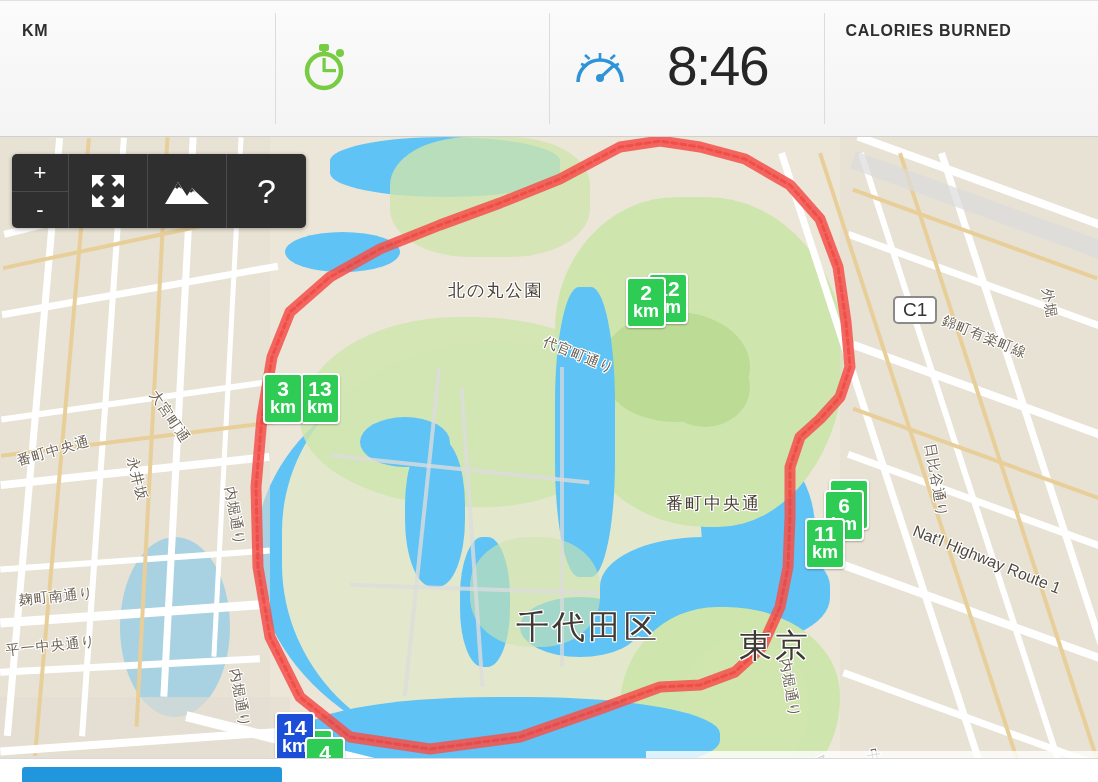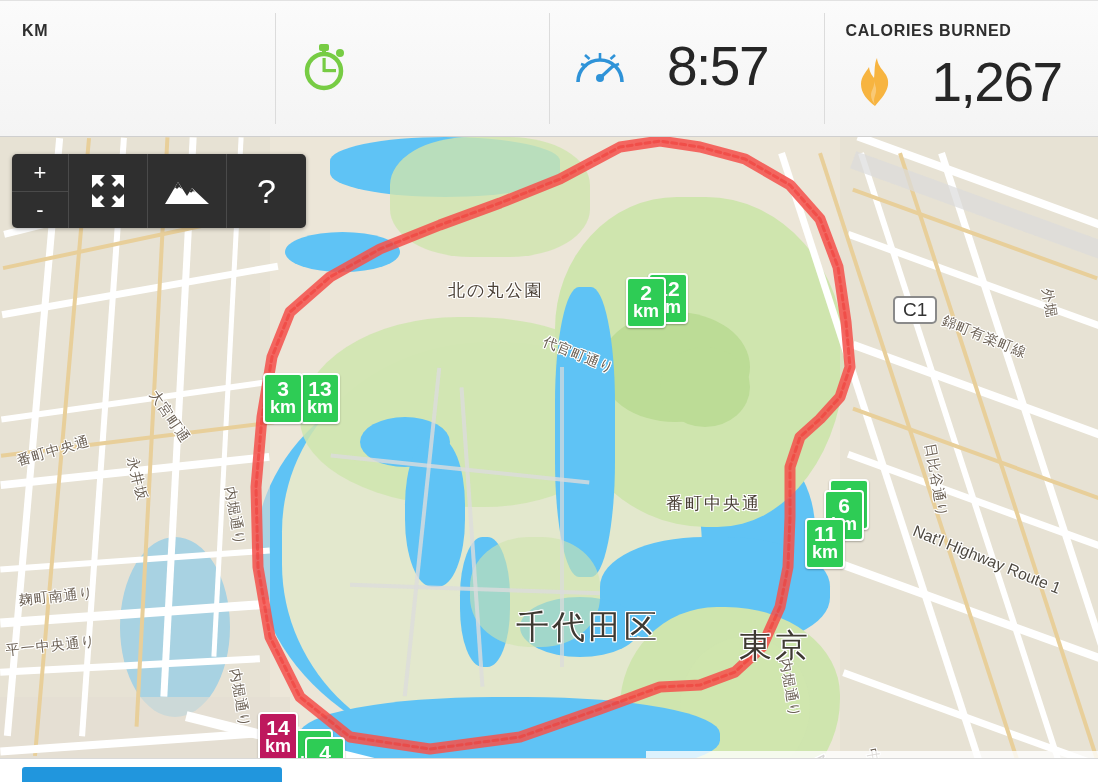--- a/index.html
+++ b/index.html
@@ -221,35 +221,26 @@
             <path d="M6,44 A22,22 0 1,1 50,44" fill="none" stroke="#2f93d8" stroke-width="3.6"></path>
             <line x1="28" y1="22" x2="28" y2="15" stroke="#2f93d8" stroke-width="2.6"></line>
             <line x1="15" y1="28" x2="9" y2="26" stroke="#2f93d8" stroke-width="2.6"></line>
             <line x1="41" y1="28" x2="47" y2="26" stroke="#2f93d8" stroke-width="2.6"></line>
             <line x1="17.5" y1="21" x2="13" y2="17" stroke="#2f93d8" stroke-width="2.6"></line>
             <line x1="38.5" y1="21" x2="43" y2="17" stroke="#2f93d8" stroke-width="2.6"></line>
             <line x1="28" y1="40" x2="41" y2="28" stroke="#2f93d8" stroke-width="3.2" stroke-linecap="round"></line>
             <circle cx="28" cy="40" r="4" fill="#2f93d8"></circle>
           </svg>
         </div>
-        <div class="stat-value">8:57</div>
+        <div class="stat-value">8:46</div>
       </div>
     </div>
 
     <div class="stat stat-4">
       <div class="stat-label">CALORIES BURNED</div>
-      <div class="stat-body">
-        <div class="stat-icon">
-          <svg width="56" height="56" viewBox="0 0 56 56">
-            <path d="M30,4 C31,16 43,19 41,31 C40,38 35,44 28,52 C20,46 14,39 14,30 C14,23 19,18 22,13 C23,20 26,22 27,24 C28,18 27,10 30,4 Z" fill="#f7b440"></path>
-            <path d="M27,27 C28,33 24,36 24,41 C24,45 26,48 28,51 C25,44 30,41 29,34 Z" fill="#fff" opacity="0.28"></path>
-          </svg>
-        </div>
-        <div class="stat-value">1,267</div>
-      </div>
     </div>
   </div>
 
   <div class="map">
     <div class="map-canvas">
 
       <div class="patch sand" style="left:0;top:0;width:1098px;height:645px;"></div>
 
       <div class="patch water" style="left:330px;top:0;width:230px;height:60px;border-radius:50%/40%;"></div>
       <div class="patch water" style="left:255px;top:215px;width:560px;height:420px;border-radius:46% 54% 48% 52%/48% 42% 58% 52%;"></div>
@@ -382,21 +373,21 @@
             <span class="km-unit">km</span>
           </div>
           <div class="km-badge" style="left: 263px; top: 236px; z-index: 12; background: rgb(46, 204, 85);">
             <span class="km-num">3</span>
             <span class="km-unit">km</span>
           </div>
           <div class="km-badge" style="left: 300px; top: 236px; z-index: 11; background: rgb(46, 204, 85);">
             <span class="km-num">13</span>
             <span class="km-unit">km</span>
           </div>
-          <div class="km-badge" style="left: 258px; top: 575px; z-index: 12; background: #be185d;">
+          <div class="km-badge" style="left: 275px; top: 575px; z-index: 12; background: #1d4ed8;">
             <span class="km-num">14</span>
             <span class="km-unit">km</span>
           </div>
           <div class="km-badge" style="left: 293px; top: 592px; z-index: 11; background: rgb(46, 204, 85);">
             <span class="km-num">9</span>
             <span class="km-unit">km</span>
           </div>
           <div class="km-badge" style="left: 305px; top: 600px; z-index: 13; background: rgb(46, 204, 85);">
             <span class="km-num">4</span>
             <span class="km-unit">km</span>

